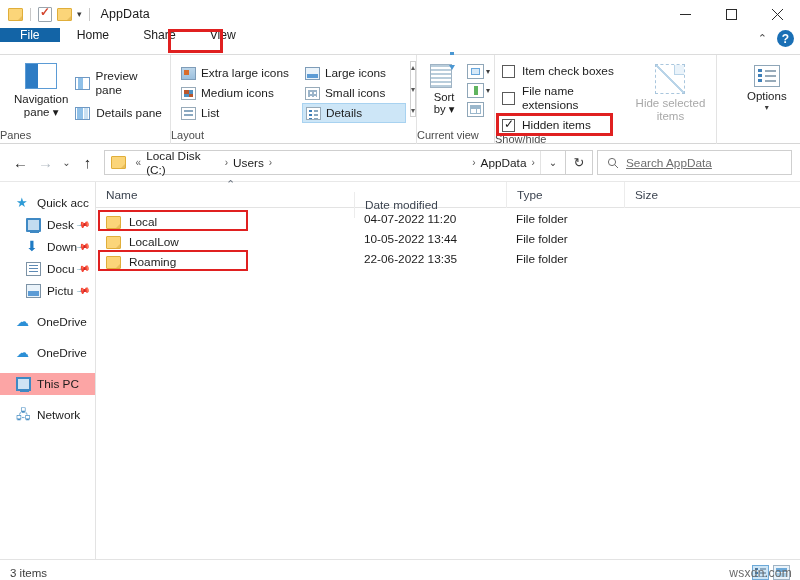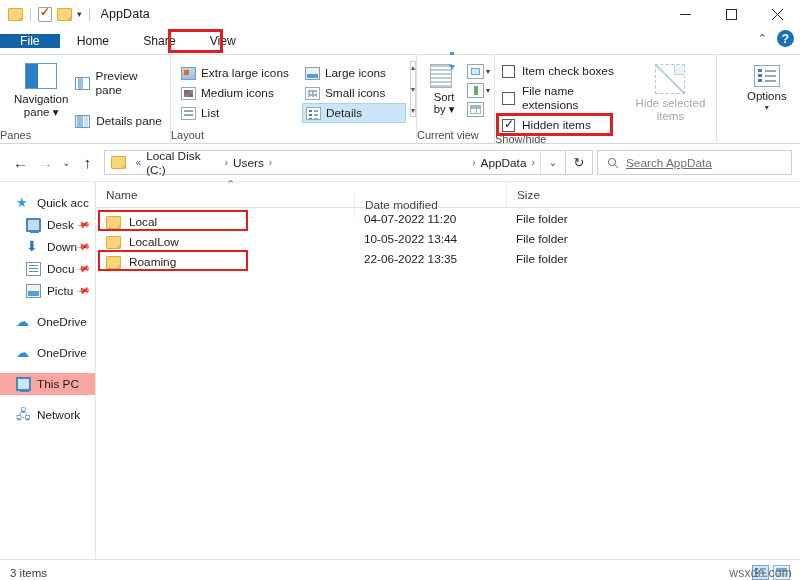--- a/index.html
+++ b/index.html
@@ -42,21 +42,21 @@
   }
   .wincontrols { position: absolute; right: 0; top: 0; display: flex; }
   .wc {
     width: 46px; height: 28px; display: flex; align-items: center;
     justify-content: center; color: #2b2b2b;
   }
   .wc svg { display: block; }
 
   
   .tabstrip {
-    height: 27px; display: flex; align-items: center;
+    height: 27px; display: flex; align-items: flex-start;
     background: #ffffff; position: relative; border-bottom: 1px solid #dcdcdc;
   }
   .tab {
     padding: 0 17px; display: flex; align-items: center;
     font-size: 12.2px; color: #1c1c1c; position: relative;
   }
   .tab.file { background: #1364a6; color: #ffffff; font-weight: normal; padding: 0 20px; }
   .tab.boxed { }
   .tab-redbox {
     position: absolute; left: 168px; top: 29px; width: 55px; height: 24px;
@@ -88,21 +88,21 @@
   .navpane-btn {
     width: 72px; display: flex; flex-direction: column; align-items: center;
     padding-top: 2px;
   }
   .navpane-glyph {
     width: 32px; height: 26px; border: 1px solid #5b9bd5; background: #fff;
     display: flex; margin-bottom: 4px;
   }
   .navpane-glyph i { display: block; width: 12px; background: #2e7cc4; }
   .navpane-text { font-size: 11.5px; color: #1c1c1c; text-align: center; line-height: 13px; }
-  .pane-toggles { display: flex; flex-direction: column; gap: 17px; padding-top: 8px; }
+  .pane-toggles { display: flex; flex-direction: column; gap: 9px; padding-top: 8px; }
   .pane-item { display: flex; align-items: center; gap: 6px; font-size: 11.8px; color: #1c1c1c; }
   .pane-ic {
     width: 15px; height: 13px; border: 1px solid #6f99c4; background: #fff; display: flex;
   }
   .pane-ic.preview i { width: 5px; background: #8fc0e8; margin-left: 2px; }
   .pane-ic.details i { width: 6px; background: #8fc0e8; margin-left: 1px; }
   .pane-ic.details i:last-child { width: 4px; background: #c9e0f2; }
 
   
   .g-layout { width: 246px; }
@@ -636,20 +636,23 @@
 
     <div class="content">
       <div class="colheader">
         <div class="col col-name">
           <span>Name</span>
           <span class="sort-chev">⌃</span>
         </div>
         <div class="col col-date">
           <span>Date modified</span>
         </div>
+        <div class="col col-type">
+          <span>Type</span>
+        </div>
         <div class="col col-size">
           <span>Size</span>
         </div>
       </div>
 
       <div class="rows">
         <div class="row">
           <div class="row-name">
             <span class="fld"></span>
             <span>Local</span>

